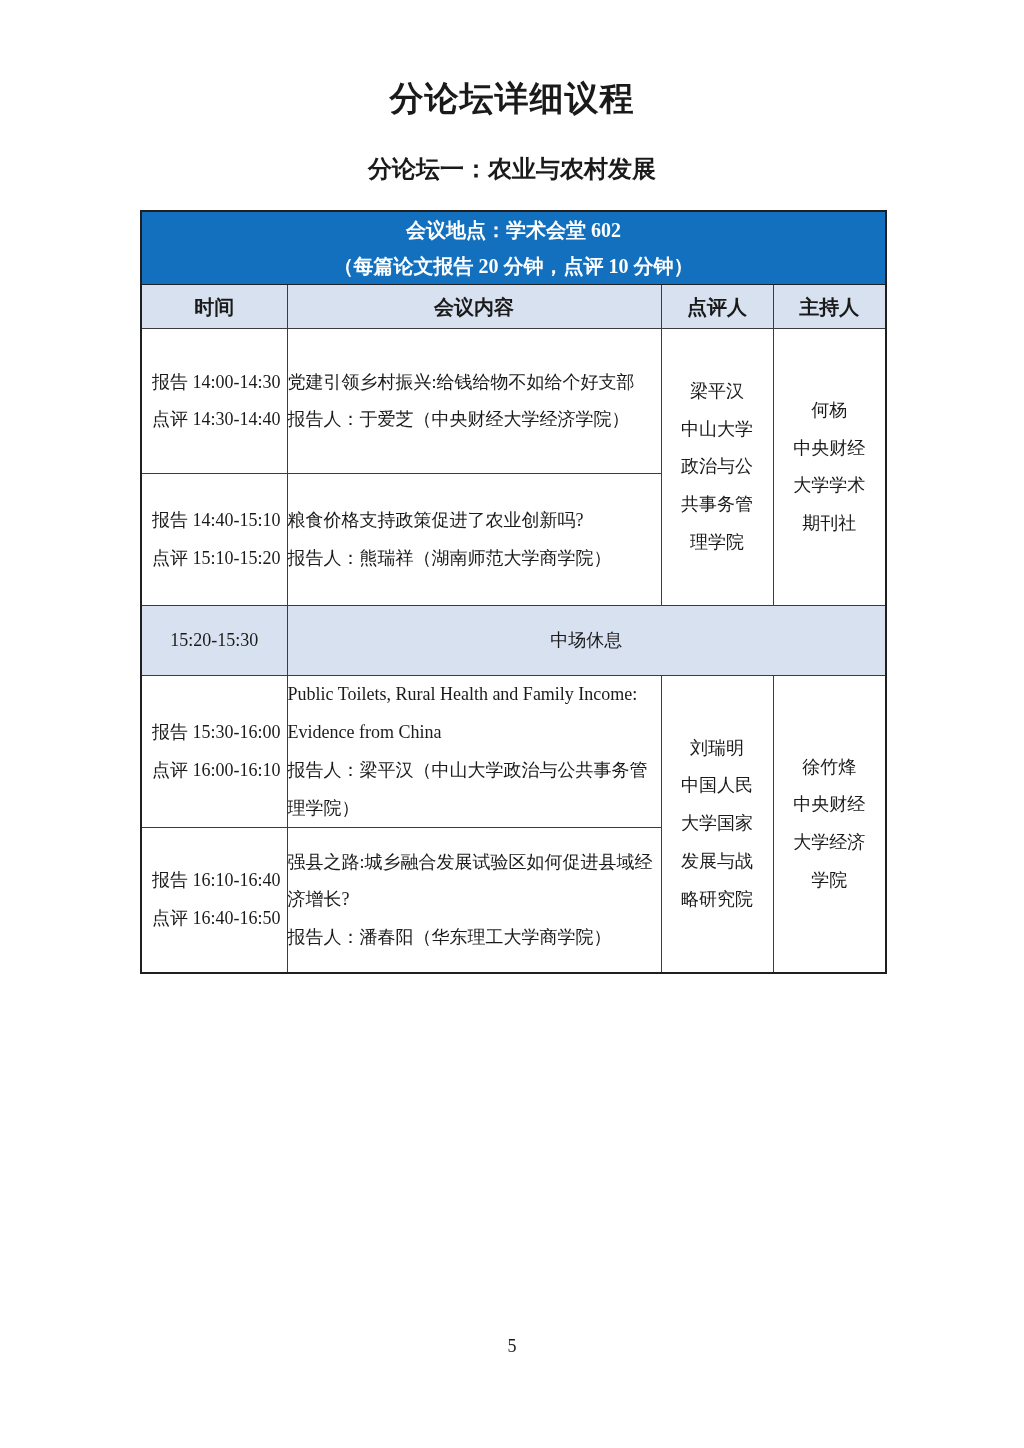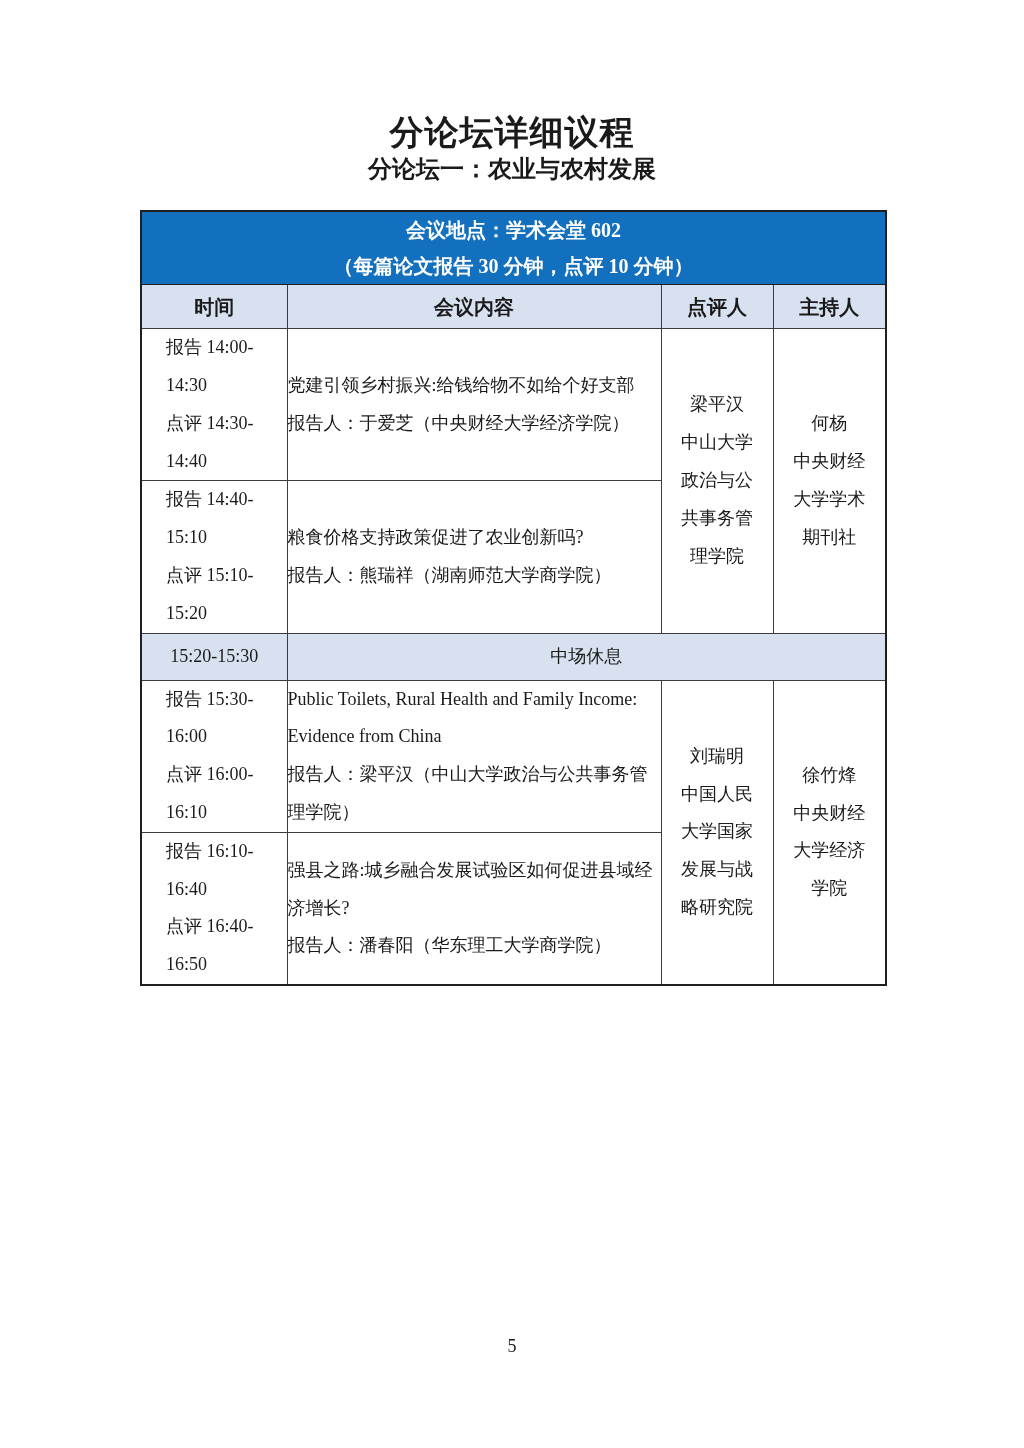--- a/index.html
+++ b/index.html
@@ -10,25 +10,25 @@
     --text:#1a1a1a;
   }
   *{margin:0;padding:0;box-sizing:border-box;}
   html,body{background:#ffffff;}
   body{
     width:1024px;height:1448px;position:relative;
     font-family:"Liberation Serif","DejaVu Serif",serif;
     color:var(--text);
   }
   .doc-title{
-    padding-top:112px;text-align:center;
+    padding-top:78px;text-align:center;
     font-size:34px;font-weight:bold;letter-spacing:1px;line-height:1.25;
   }
   .doc-subtitle{
-    text-align:center;
+    margin-top:34px;text-align:center;
     font-size:24px;font-weight:bold;line-height:1.2;
   }
   table.agenda{
     margin:27px 0 0 140px;
     width:745px;
     border-collapse:collapse;
     table-layout:fixed;
     border:2px solid var(--border-dark);
   }
   table.agenda td{
@@ -44,32 +44,32 @@
     font-size:20px;line-height:1.8;
     border:1px solid var(--border-dark);
   }
   tr.colhead td{
     height:44px;
     background:var(--light-blue);
     font-weight:bold;text-align:center;font-size:20px;
   }
   td.time-cell{
     white-space:pre-line;
-    padding-left:24px;padding-right:2px;
+    padding-left:10px;padding-right:2px;
   }
   td.content-cell{
     padding-right:4px;
     text-align:left;
   }
   td.person-cell{
     text-align:center;
     padding:4px 12px;
   }
   tr.break-row td{
-    height:47px;
+    height:70px;
     background:var(--light-blue);
     text-align:center;
   }
   tr.r1 td{height:145px;}
   tr.r2 td{height:132px;}
   tr.r4 td{height:152px;}
   tr.r5 td{height:145px;}
   .page-number{
     position:absolute;left:0;right:0;top:1336px;
     text-align:center;font-size:18px;
@@ -86,21 +86,21 @@
     <col style="width:146px">
     <col style="width:374px">
     <col style="width:112px">
     <col style="width:113px">
   </colgroup>
 
   <tbody>
       <tr class="banner">
     <td colspan="4">
       <div>会议地点：学术会堂 602</div>
-      <div>（每篇论文报告 30 分钟，点评 10 分钟）</div>
+      <div>（每篇论文报告 20 分钟，点评 10 分钟）</div>
     </td>
   </tr>
 
   <tr class="colhead">
     <td>时间</td>
     <td>会议内容</td>
     <td>点评人</td>
     <td>主持人</td>
   </tr>
 

